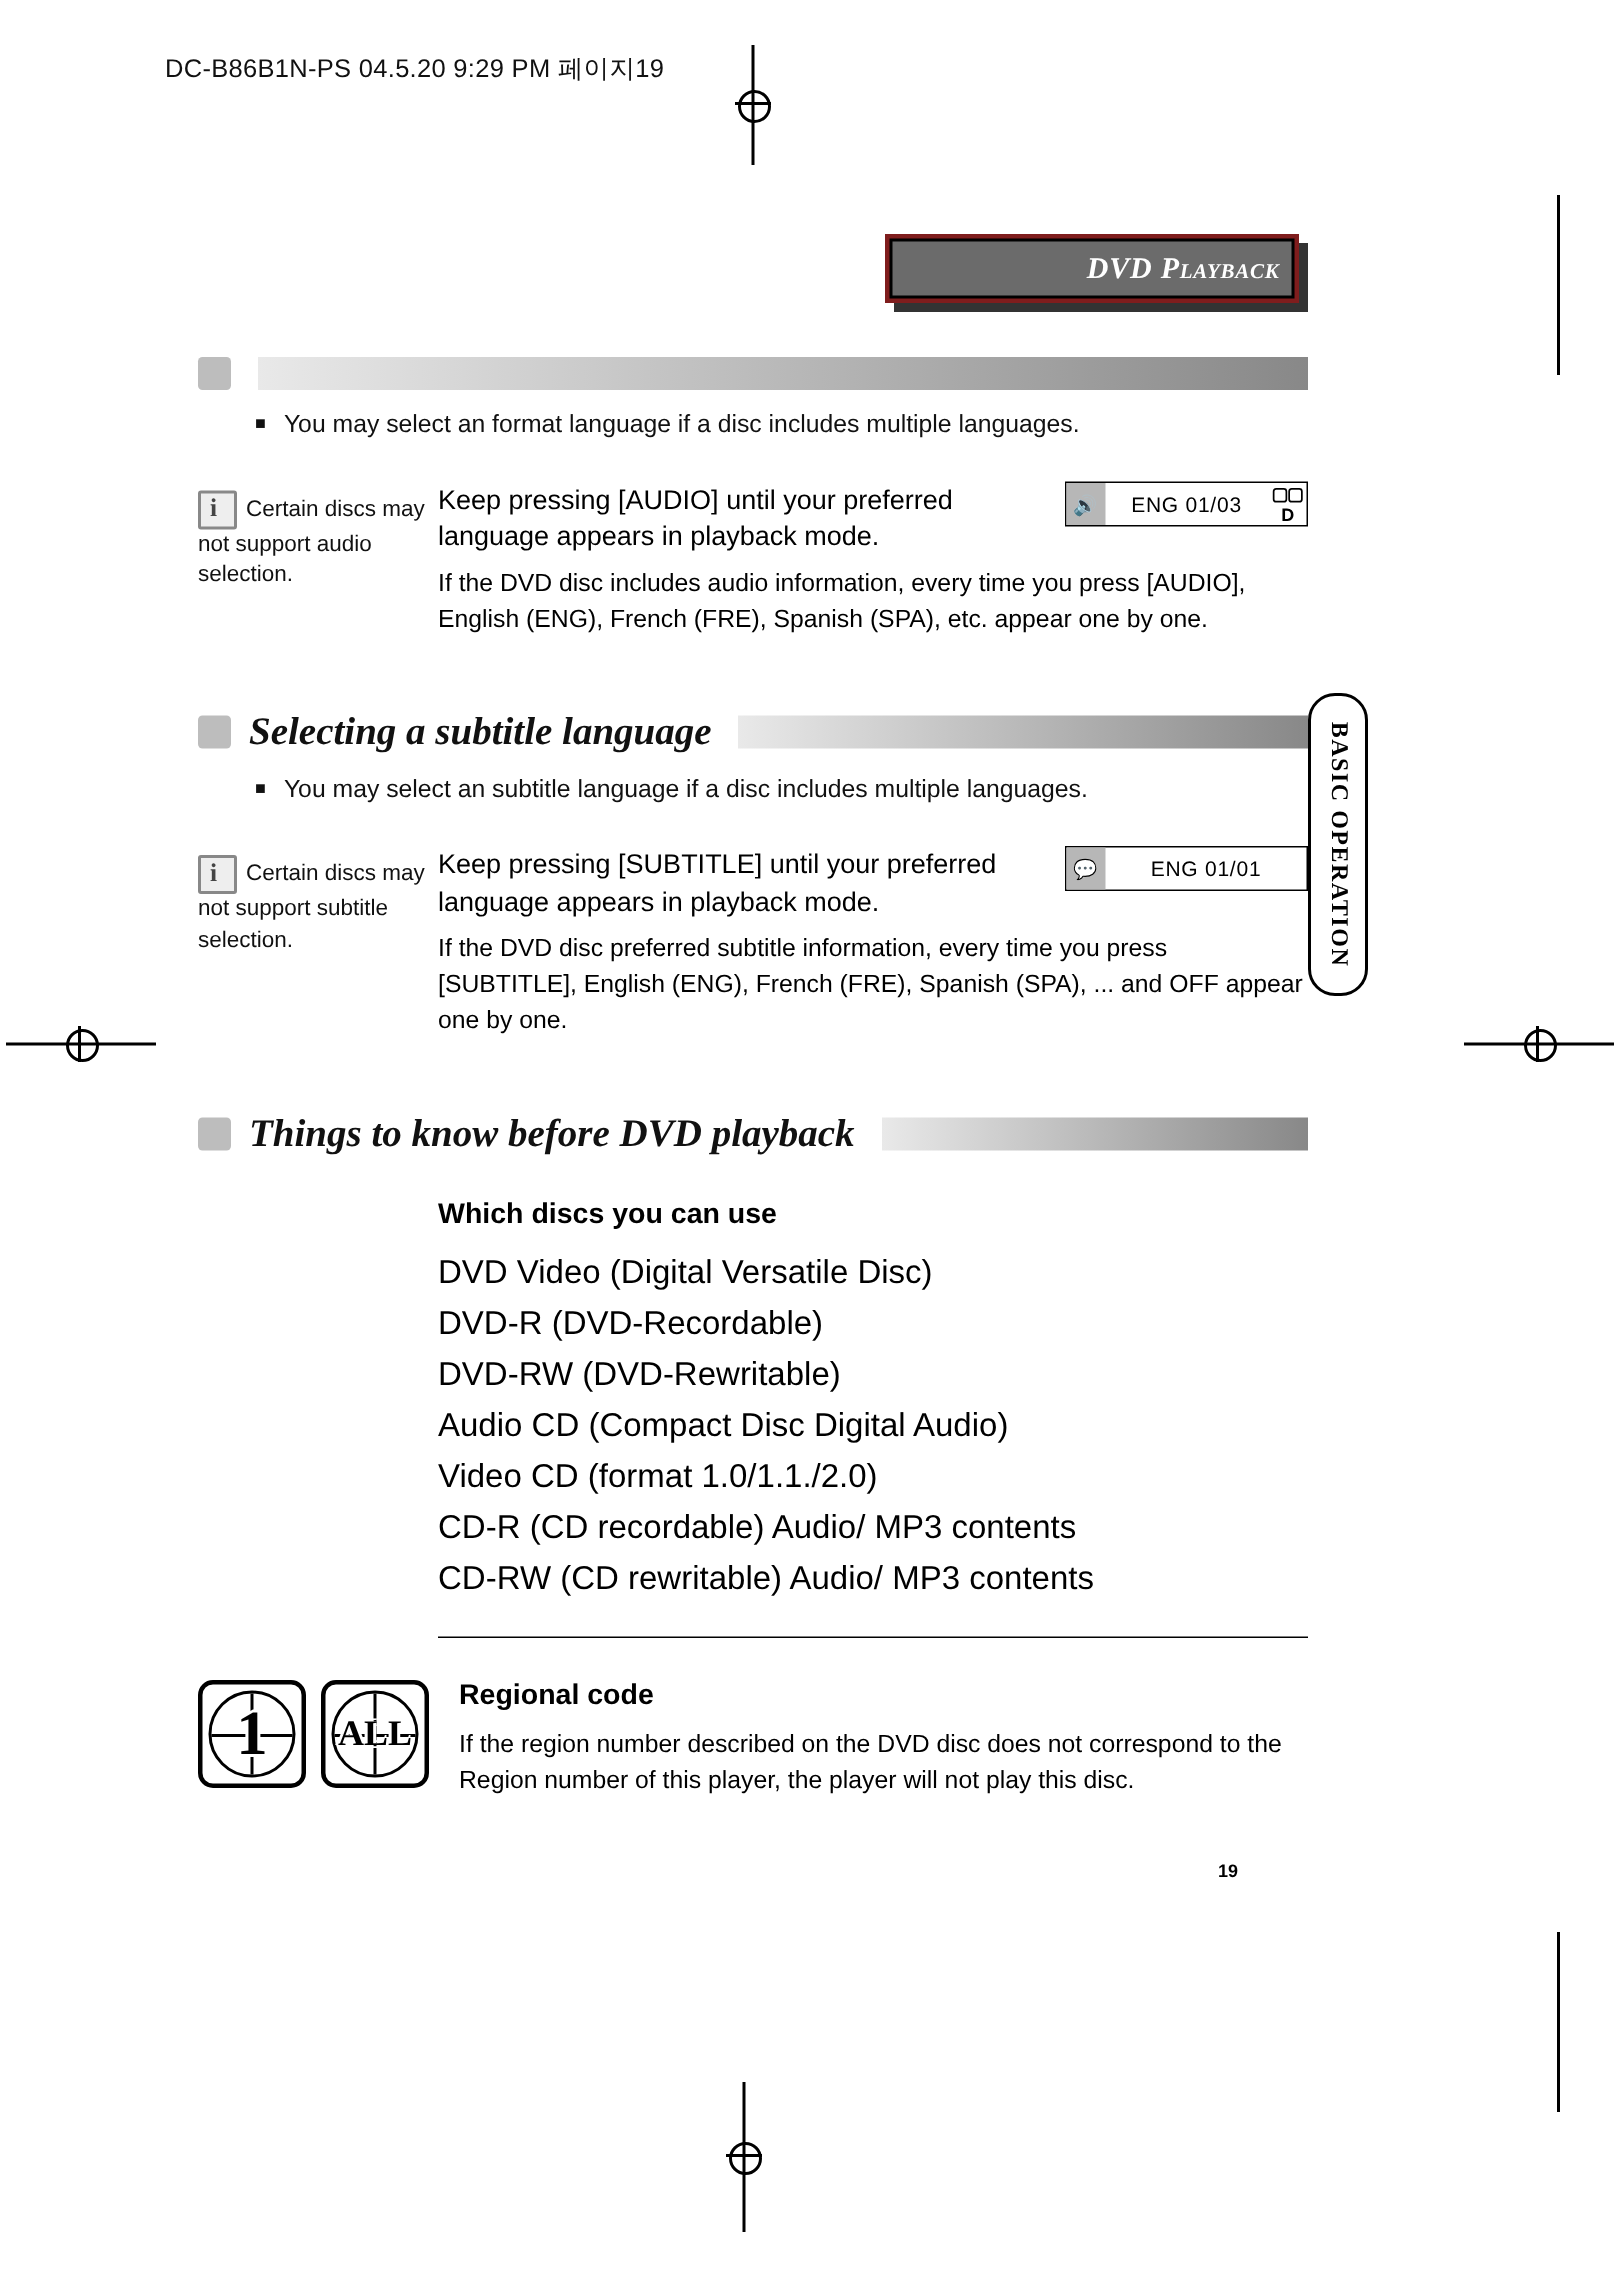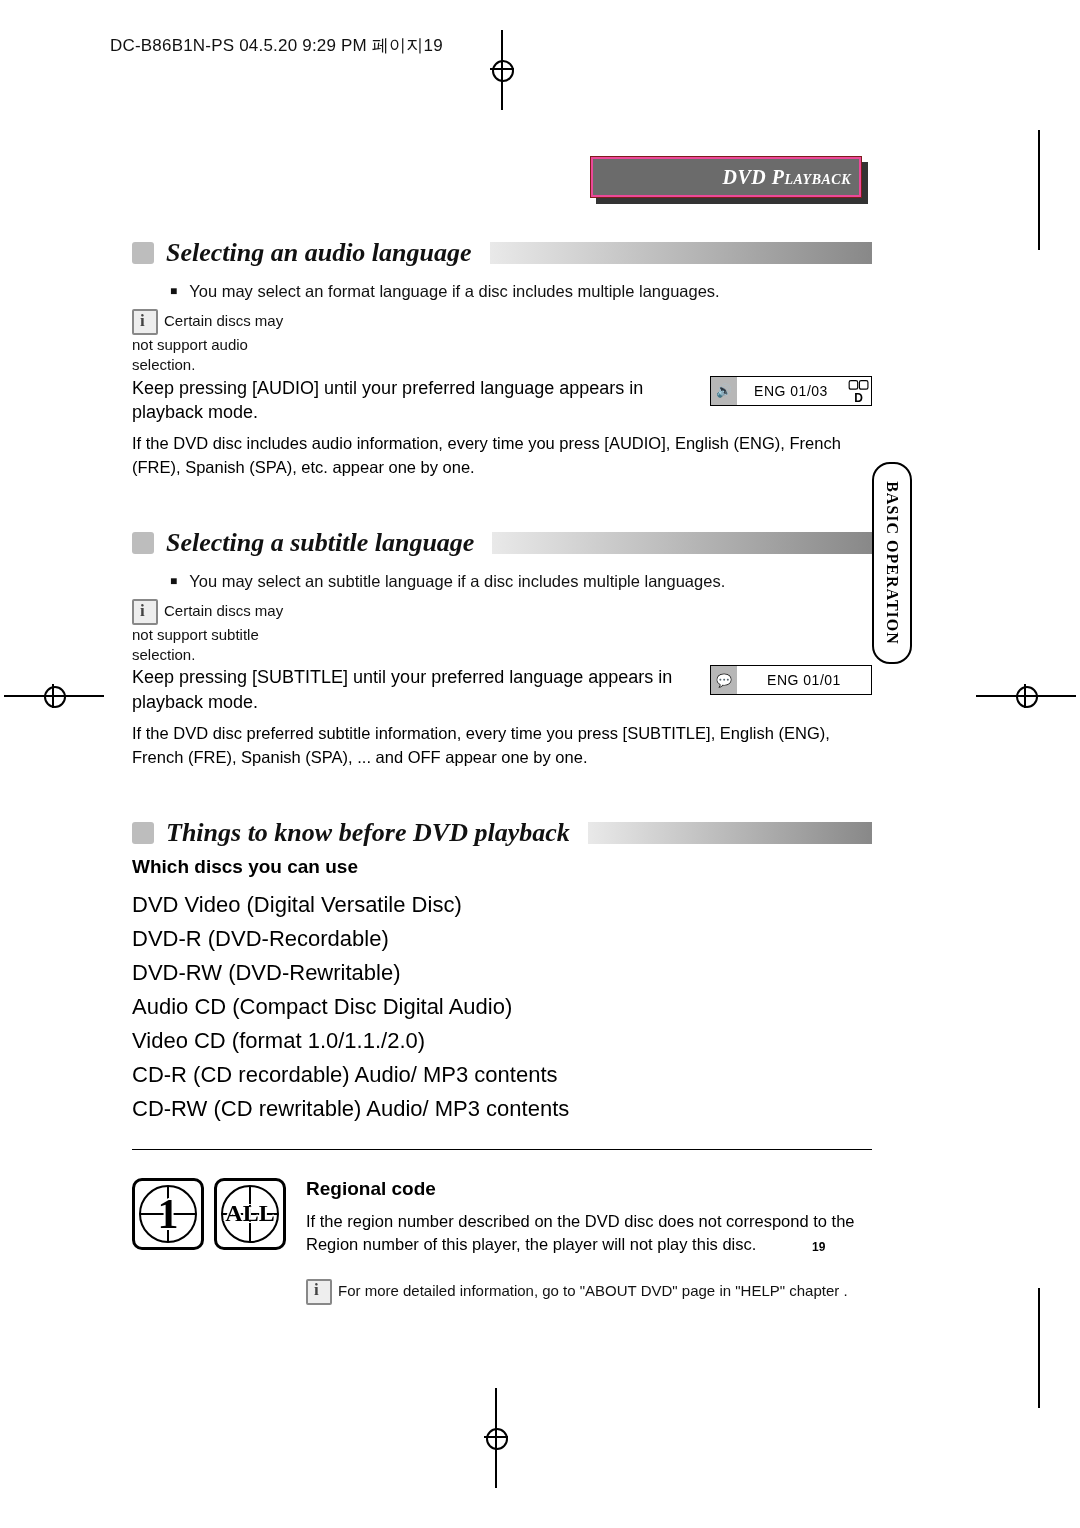--- a/index.html
+++ b/index.html
@@ -43,22 +43,22 @@
   .side-rule-bot { position:absolute; right:40px; bottom:120px; height:120px; width:2px; background:#000;}
 
   
   .section-header {
     position:absolute;
     top:156px;
     left:590px;
     width:260px;
     height:40px;
     box-shadow: 6px 6px 0 #333;
-    background:#ec4899;
-    border:1px solid #7f1d1d;
+    background:#000000;
+    border:3px solid #7f1d1d;
     display:flex; align-items:center; justify-content:flex-end;
     padding-right:10px;
     font-family: Georgia, serif;
     font-style: italic;
     font-weight: bold;
     font-variant: small-caps;
     color:#fff;
   }
   .section-header span { color:#fff; position:relative;}
   .section-header-inner {
@@ -120,21 +120,21 @@
     font-family: Arial, sans-serif;
     font-size:16.5px;
     color:#111;
     margin-top:14px;
   }
   .bullet-line::before {
     content:"■"; font-size:12px; margin-right:12px; position:relative; top:-2px;
   }
 
   .block {
-    display:flex; margin-top:2px;flex-direction:column;
+    display:flex; margin-top:28px;
   }
   .sidenote {
     width:160px; font-family: Arial, sans-serif;
     font-size:15px; color:#111; line-height:1.35;
     padding-top:6px;
   }
   .sidenote .info-icon, .body .info-icon {
     display:inline-block; width:22px; height:22px;
     border:2px solid #888; border-radius:2px;
     position:relative; vertical-align:middle; margin-right:6px;
@@ -241,21 +241,20 @@
 </div>
 
 <div class="side-tab">
   <div class="txt">BASIC OPERATION</div>
 </div>
 
 <div class="content">
 
   <div class="heading-row">
     <div class="heading-bullet"></div>
-    <div class="heading-text">Selecting an audio language</div>
     <div class="heading-bar"></div>
   </div>
   <div class="bullet-line">You may select an format language if a disc includes multiple languages.</div>
   <div class="block">
     <div class="sidenote">
       <span class="info-icon"></span><span>Certain discs may not support audio selection.</span>
     </div>
     <div class="body">
       <div class="osd">
         <div class="ic">🔊</div>
@@ -323,21 +322,18 @@
         <div class="num">1</div>
       </div>
       <div class="r-icon">
         <div class="globe"></div>
         <div class="num" style="font-size:24px">ALL</div>
       </div>
     </div>
     <div class="body" style="flex:1">
       <div class="sub-h">Regional code</div>
       <div class="para">If the region number described on the DVD disc does not correspond to the Region number of this player, the player will not play this disc.</div>
-      <div class="footnote">
-        <span class="info-icon"></span><span>For more detailed information, go to "ABOUT DVD" page in "HELP" chapter .</span>
-      </div>
     </div>
   </div>
 
 </div>
 
 <div class="page-num">19</div>
 
 </body></html>

